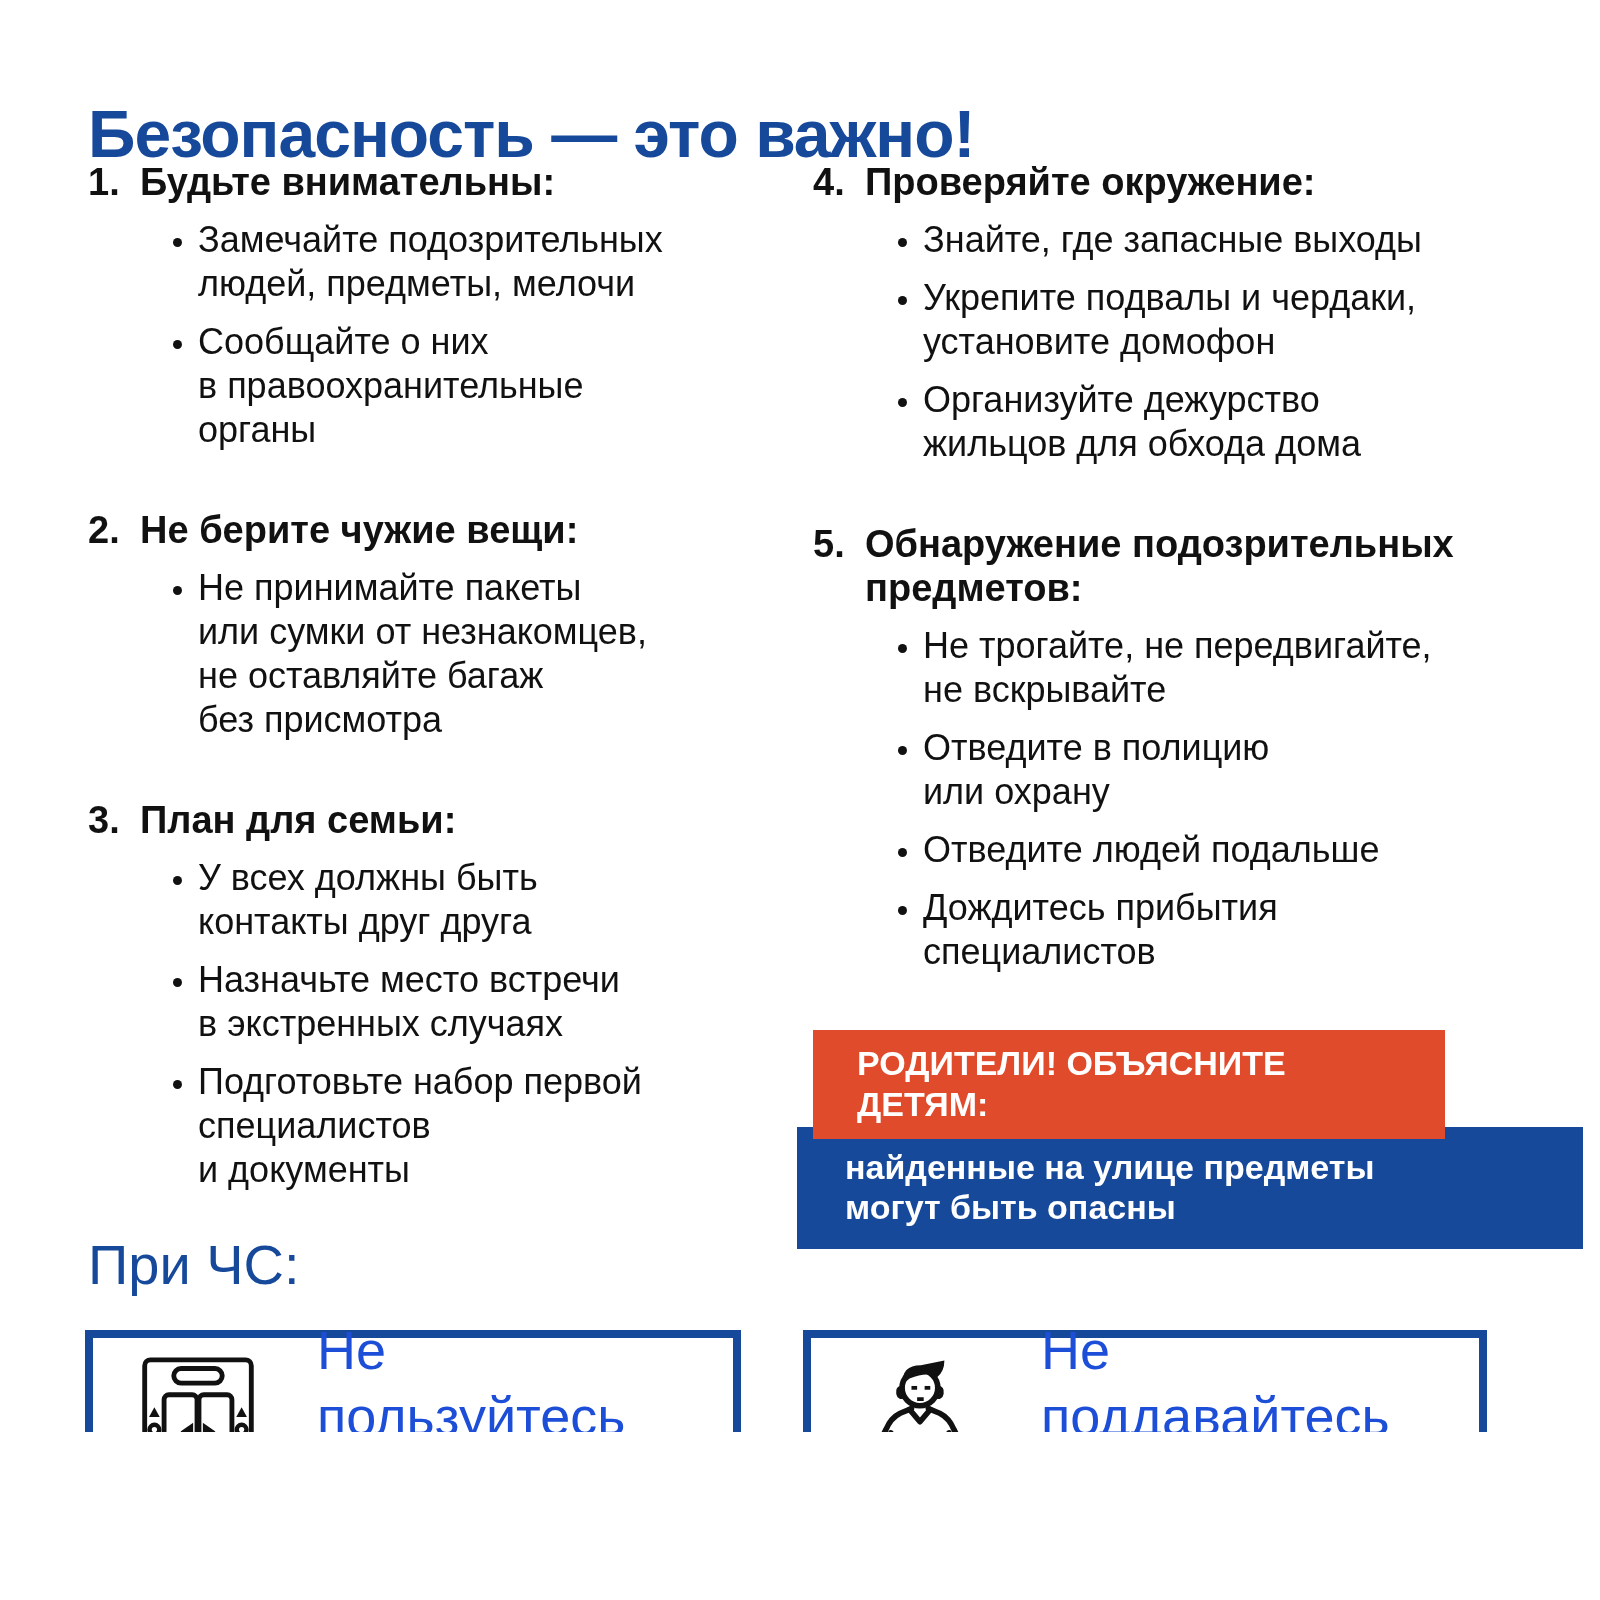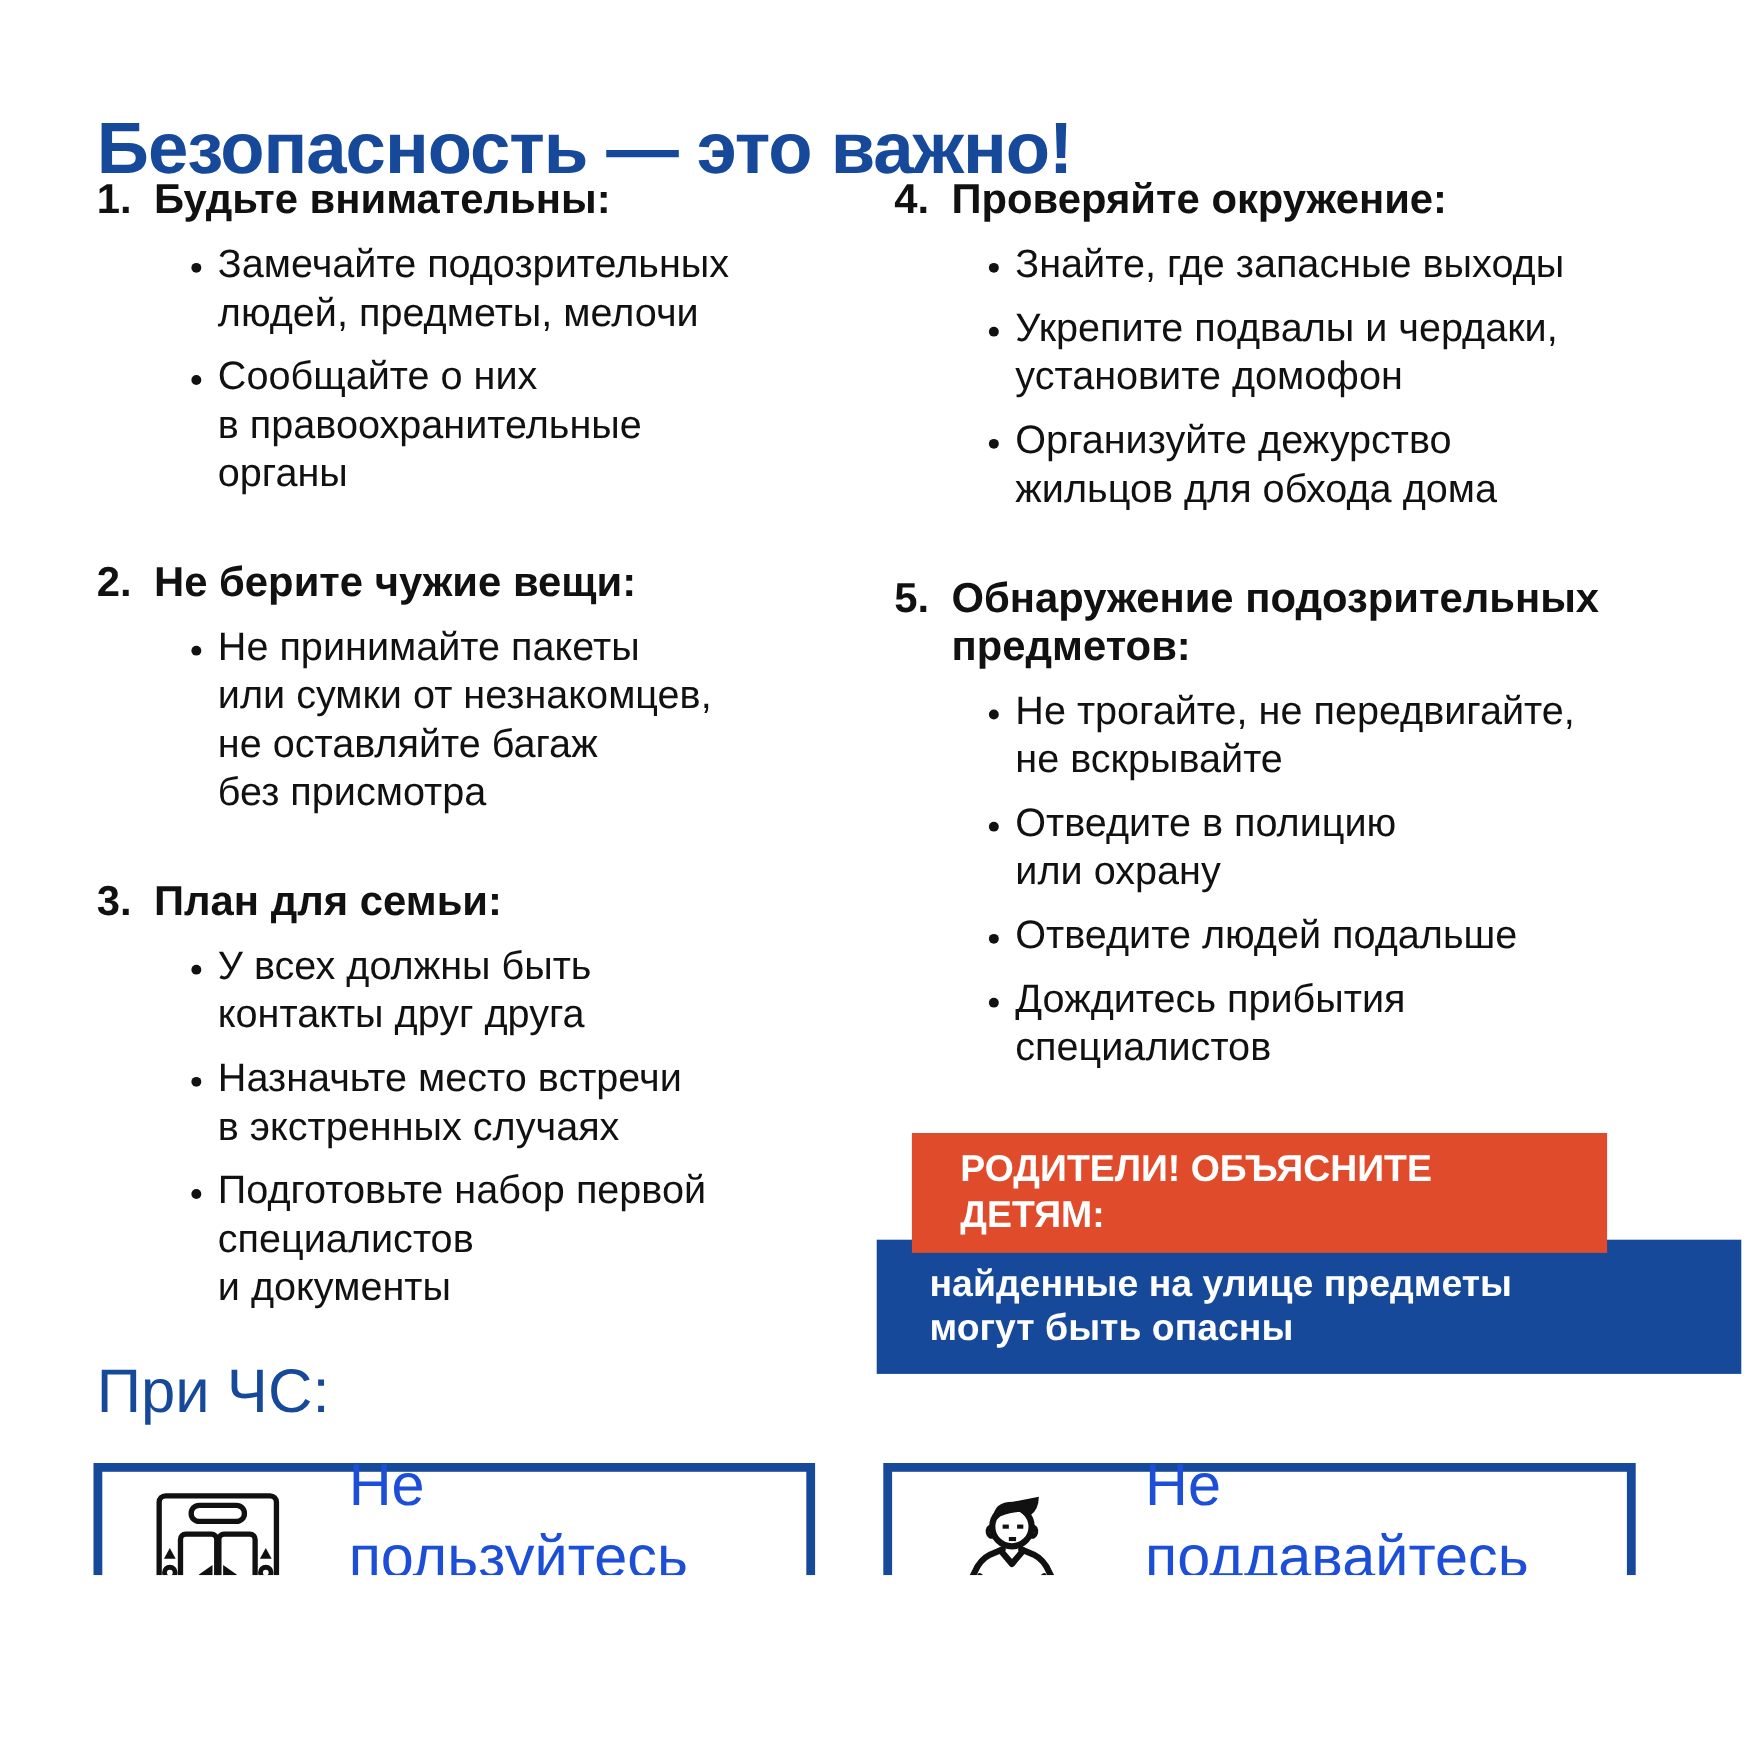--- a/index.html
+++ b/index.html
@@ -20,21 +20,21 @@
   .item-num{width:52px;flex:0 0 52px;}
   .head-text{white-space:pre-line;}
   .bullets{margin:0;padding:0 0 0 110px;list-style:disc outside;}
   .bullets li{
     font-size:36px;line-height:44px;margin-bottom:14px;white-space:pre-line;
   }
   .bullets li::marker{color:#111111;font-size:30px;}
   .banner{position:relative;margin-top:50px;}
   .banner-title{
     position:relative;z-index:2;box-sizing:border-box;
-    margin-left:16px;width:632px;
+    width:632px;
     background:#E04B2B;color:#ffffff;
     font-size:34px;font-weight:700;line-height:1.2;
     padding:13px 40px 14px 44px;
   }
   .banner-body{
     position:relative;z-index:1;box-sizing:border-box;
     margin-left:-16px;margin-top:-12px;width:786px;
     background:#17499B;color:#ffffff;
     font-size:34px;font-weight:700;line-height:1.18;
     padding:20px 44px 22px 48px;white-space:pre-line;

